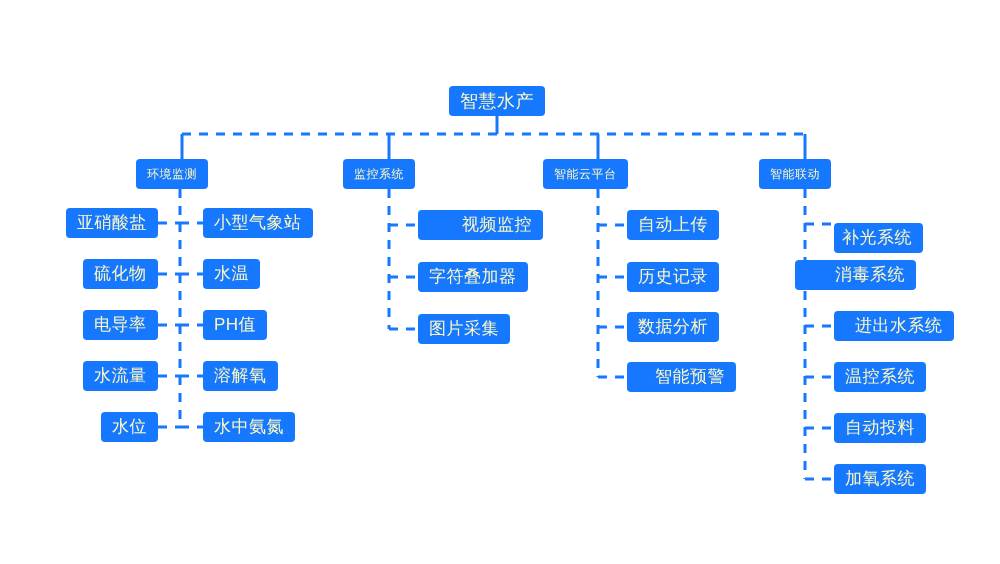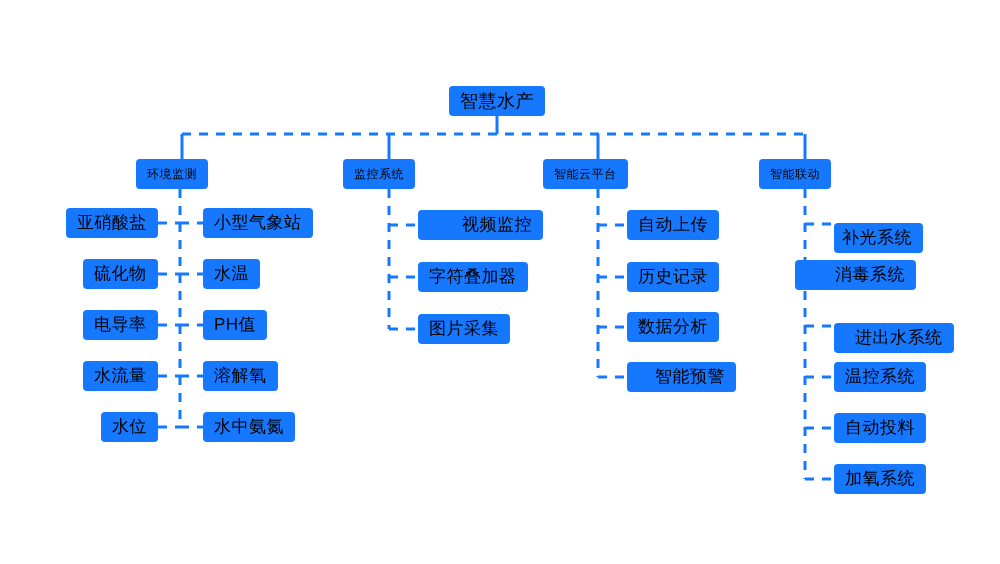--- a/index.html
+++ b/index.html
@@ -22,21 +22,21 @@
     left: 0;
     top: 0;
     width: 1000px;
     height: 564px;
     pointer-events: none;
   }
   .node {
     position: absolute;
     box-sizing: border-box;
     background: #1677ff;
-    color: #000000;
+    color: #fef9c3;
     border-radius: 4px;
     height: 30px;
     line-height: 30px;
     text-align: center;
     font-size: 17px;
     letter-spacing: 0.5px;
     white-space: nowrap;
     padding: 0 11px;
     font-weight: 400;
   }
@@ -110,18 +110,18 @@
       <div class="node leaf" style="top: 262px; left: 418px;">字符叠加器</div>
       <div class="node leaf" style="top: 314px; left: 418px;">图片采集</div>
       <div class="node lvl2" style="top: 159px; left: 543px;">智能云平台</div>
       <div class="node leaf" style="top: 210px; left: 627px;">自动上传</div>
       <div class="node leaf" style="top: 262px; left: 627px;">历史记录</div>
       <div class="node leaf" style="top: 312px; left: 627px;">数据分析</div>
       <div class="node leaf" style="top: 362px; left: 627px; padding-left: 28px;">智能预警</div>
       <div class="node lvl2" style="top: 159px; left: 759px;">智能联动</div>
       <div class="node leaf" style="top: 223px; left: 834px; padding-left: 8px;">补光系统</div>
       <div class="node leaf" style="top: 260px; left: 795px; padding-left: 40px;">消毒系统</div>
-      <div class="node leaf" style="top: 323px; left: 834px; padding-left: 21px;">进出水系统</div>
+      <div class="node leaf" style="top: 311px; left: 834px; padding-left: 21px;">进出水系统</div>
       <div class="node leaf" style="top: 362px; left: 834px;">温控系统</div>
       <div class="node leaf" style="top: 413px; left: 834px;">自动投料</div>
       <div class="node leaf" style="top: 464px; left: 834px;">加氧系统</div>
     </div>
 </div>
 
 </body></html>

